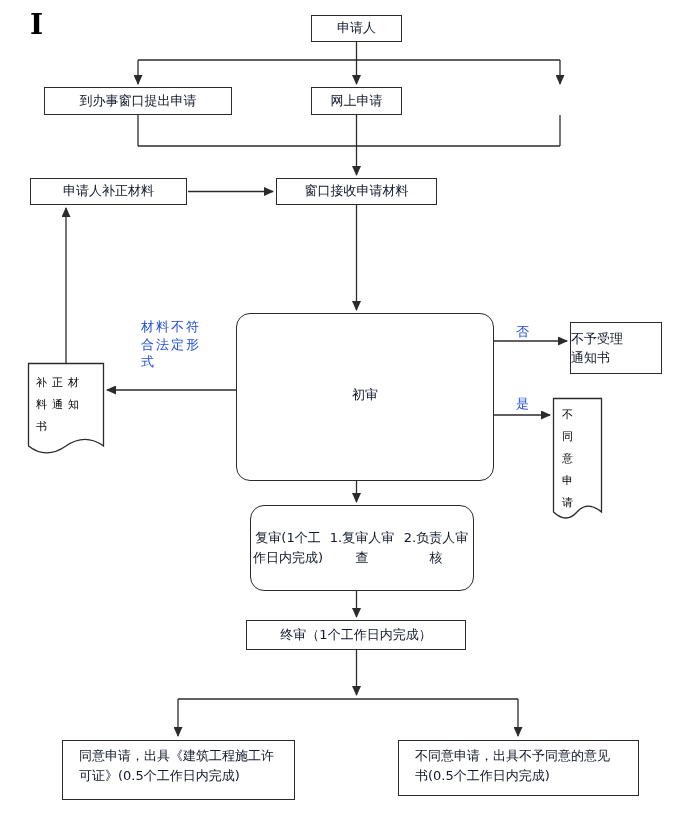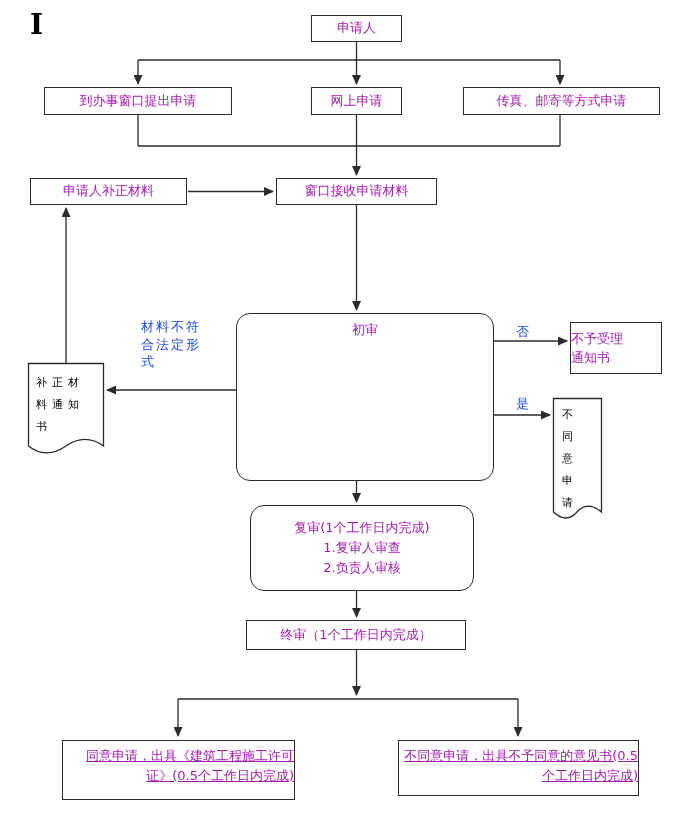--- a/index.html
+++ b/index.html
@@ -3,33 +3,33 @@
 <meta charset="utf-8">
 <style>
   * { margin:0; padding:0; box-sizing:border-box; }
   html,body { background:#ffffff; }
   body { font-family:"DejaVu Sans","Liberation Sans",sans-serif; color:#000; }
   .canvas { position:relative; width:694px; height:814px; background:#fff; overflow:hidden; }
   .wires { position:absolute; left:0; top:0; }
   .node {
     position:absolute; border:1px solid #2b2b2b; background:#fff;
     display:flex; align-items:center; justify-content:center;
-    font-size:13px; line-height:1.3; text-align:center; color:#a21caf;
+    font-size:13px; line-height:1.3; text-align:center; color:#0f172a;
   }
   .rounded { border-radius:14px; }
   .label { position:absolute; background:transparent; font-size:13px; color:#000; }
   .red { color:#1d4ed8; }
   .marker-i { position:absolute; left:30px; top:8px; font-family:"DejaVu Serif","Liberation Serif",serif; font-weight:bold; font-size:28px; }
-  .col { flex-direction:column; }
+  .col { }
   .ir-title { width:100%; text-align:center; margin-bottom:3px; }
   .ir-body { width:100%; text-align:left; letter-spacing:1px; line-height:1.55; padding:0 2px; }
   .doc-text { position:absolute; font-size:11px; line-height:22px; }
   .wrapnarrow { letter-spacing:5px; }
   .sr-line { width:100%; text-align:center; line-height:1.55; }
-  .outcome { align-items:flex-start; justify-content:flex-start; text-align:right; line-height:1.55; padding:5px 0;text-decoration:underline; }
+  .outcome { align-items:flex-start; justify-content:flex-start; text-align:left; line-height:1.55; padding:5px 16px; }
 </style>
 </head>
 <body>
 
 <div class="canvas">
 
   <svg class="wires" width="694" height="814" viewBox="0 0 694 814">
     <defs>
       <marker id="arrow" markerWidth="10" markerHeight="9" refX="9" refY="4.5" orient="auto" markerUnits="userSpaceOnUse">
         <path d="M0 0 L10 4.5 L0 9 Z" fill="#2b2b2b"></path>
@@ -65,21 +65,20 @@
   </svg>
 
   <div class="marker-i">I</div>
 
   <div class="node" style="left:311px; top:15px; width:91px; height:27px;">申请人</div>
 
   <div class="node" style="left:44px; top:87px; width:188px; height:28px;">到办事窗口提出申请</div>
 
   <div class="node" style="left:311px; top:87px; width:91px; height:28px;">网上申请</div>
 
-  <div class="node" style="left:463px; top:87px; width:197px; height:28px;">传真、邮寄等方式申请</div>
 
   <div class="node" style="left:30px; top:178px; width:157px; height:27px;">申请人补正材料</div>
 
   <div class="node" style="left:276px; top:178px; width:161px; height:27px;">窗口接收申请材料</div>
 
   <div class="node rounded col" style="left:236px; top:313px; width:258px; height:168px; justify-content:flex-start; padding:8px 9px;">
     <div class="ir-title">初审</div>
   </div>
 
   <div class="label red" style="left:141px; top:318px; width:66px; letter-spacing:2px; line-height:1.35; text-align:left;">材料不符合法定形式</div>

